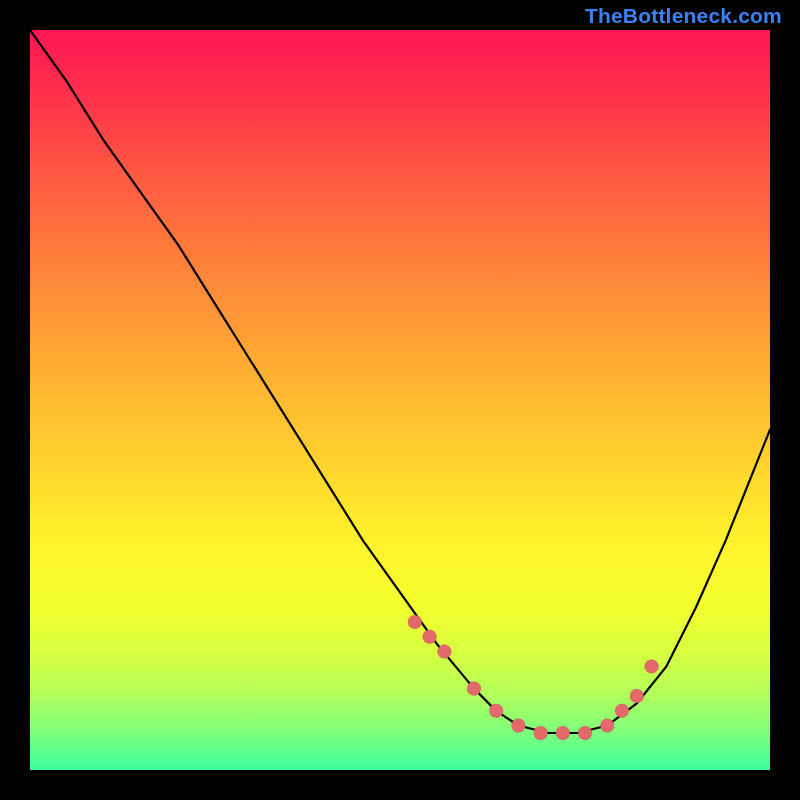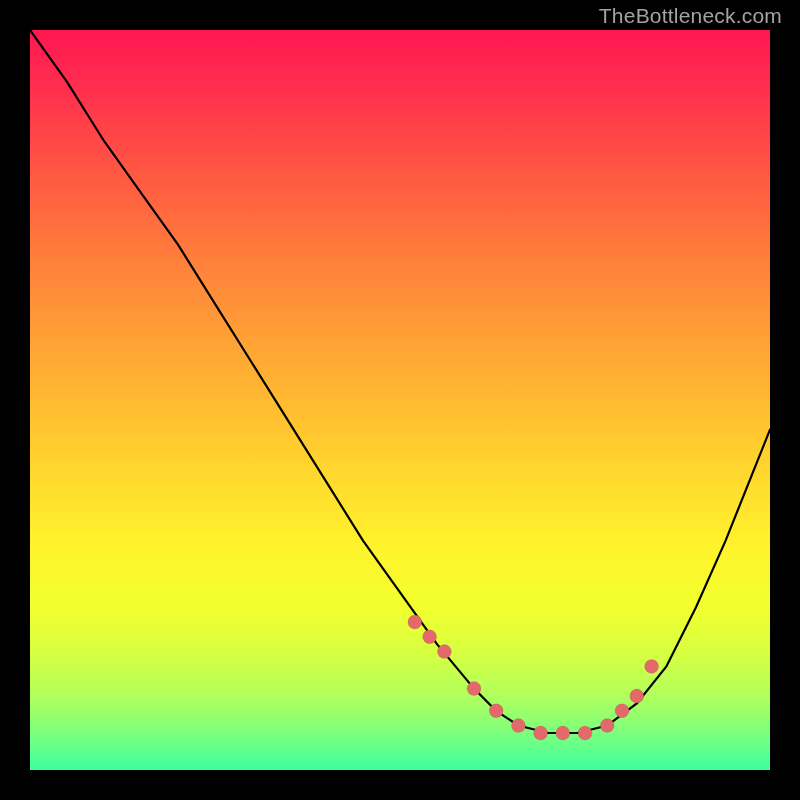--- a/index.html
+++ b/index.html
@@ -43,23 +43,23 @@
       #d8ff40 84%,
       #b0ff5c 90%,
       #7dff7d 95%,
       #3effa0 100%
     );
   }
   .watermark {
     position: absolute;
     top: 4px;
     right: 18px;
-    color: #a3a3a3;
+    color: #3b82f6;
     font-size: 21px;
-    font-weight: 400;
+    font-weight: 700;
     letter-spacing: 0.2px;
   }
   svg.curve {
     position: absolute;
     inset: 0;
     width: 740px;
     height: 740px;
   }
   .curve path {
     fill: none;

